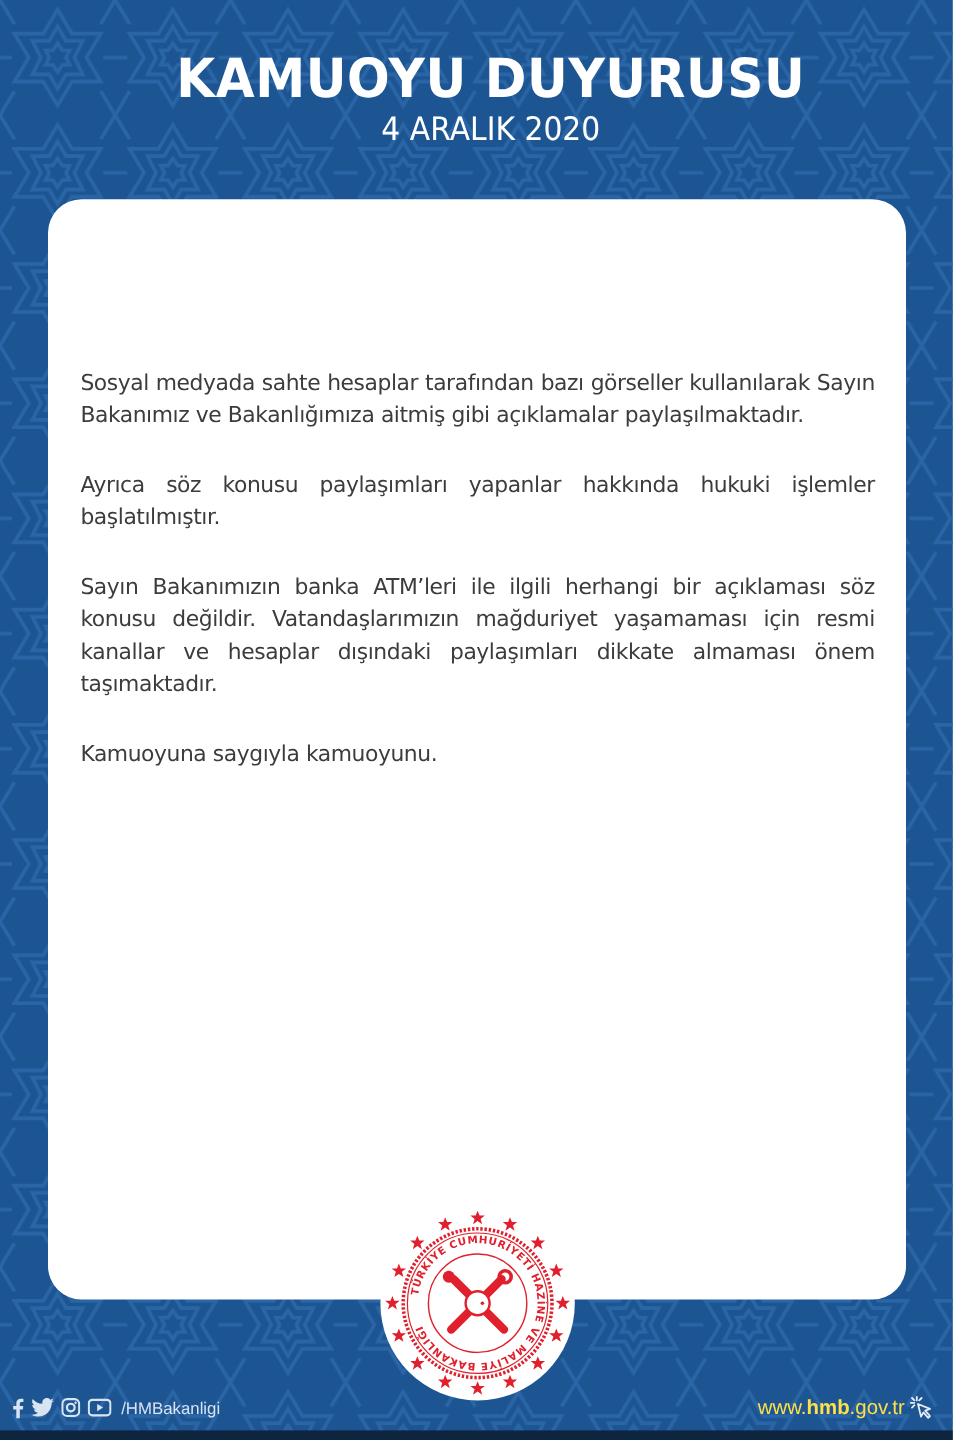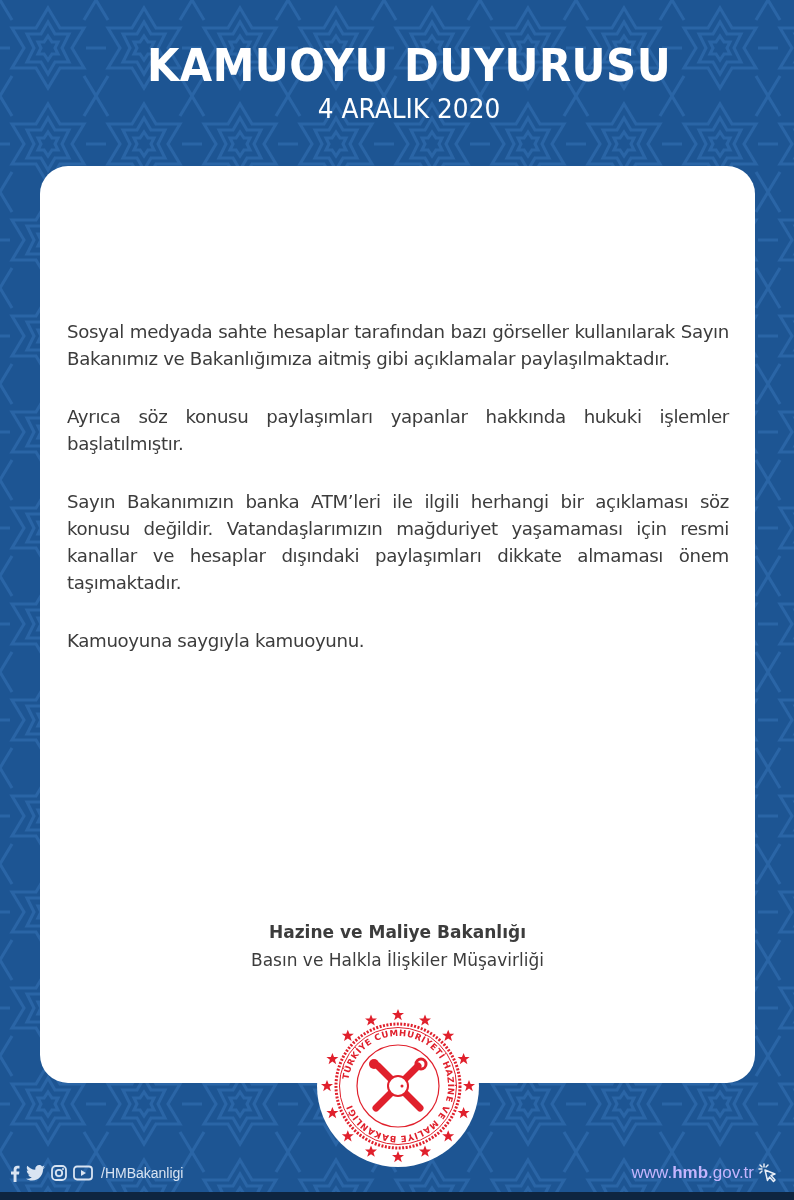--- a/index.html
+++ b/index.html
@@ -10,34 +10,34 @@
   }
   .pattern { position:absolute; inset:0; width:794px; height:1200px; }
   .header { position:absolute; top:40px; left:0; width:794px; text-align:center; color:#fff;padding-left:12px; }
   .title { font-family:"DejaVu Sans", sans-serif; font-weight:bold; font-size:45px; letter-spacing:0.5px; line-height:52px; transform:scaleX(0.93); }
   .date { font-family:"DejaVu Sans", sans-serif; font-size:27px; line-height:30px; margin-top:2px; font-weight:normal; transform:scaleX(0.92); }
   .card {
     position:absolute; left:40px; top:166px; width:715px; height:917px;
     background:#ffffff; border-radius:28px;
   }
   .body-text {
-    position:absolute; left:27px; top:152px; width:662px;
+    position:absolute; left:27px; top:140px; width:662px;
     color:#3c3c3c; font-family:"DejaVu Sans", sans-serif; font-size:18.2px; line-height:27px;
     letter-spacing:-0.35px;
   }
   .body-text p { margin:0 0 31px 0; text-align:justify; }
   .body-text p.last { text-align:left; }
   .signature { position:absolute; left:0; width:715px; top:752px; text-align:center; color:#3c3c3c; font-family:"DejaVu Sans", sans-serif; }
   .sig-org { font-weight:bold; font-size:17px; line-height:28px; }
   .sig-dept { font-size:17px; line-height:28px; }
   .seal { position:absolute; left:316px; top:1004px; width:164px; height:164px; }
   .footer-left { position:absolute; left:10px; top:1165px; display:flex; align-items:flex-start; gap:6px; color:#d9e4f2; }
   .footer-left .ic { display:inline-flex; align-items:center; justify-content:center; }
   .handle { font-size:14px; color:#d9e4f2; margin-left:2px; }
-  .footer-right { position:absolute; right:14px; top:1163px; color:#c4b5fd; font-size:17px; display:flex; align-items:center; gap:4px; }
+  .footer-right { position:absolute; right:14px; top:1163px; color:#fde047; font-size:17px; display:flex; align-items:center; gap:4px; }
   .footer-right b { font-weight:bold; }
   .bottom-bar { position:absolute; left:0; top:1192px; width:794px; height:8px; background:#0e2540; }
 </style>
 </head>
 <body>
 
 <svg class="pattern" viewBox="0 0 794 1200" xmlns="http://www.w3.org/2000/svg">
   <defs>
     <pattern id="stars" x="0" y="0" width="96" height="96" patternUnits="userSpaceOnUse">
       <g fill="none" stroke="#2a65a6" stroke-width="3">
@@ -56,24 +56,20 @@
   <div class="title">KAMUOYU DUYURUSU</div>
   <div class="date">4 ARALIK 2020</div>
 </div>
 
 <div class="card">
   <div class="body-text">
     <p>Sosyal medyada sahte hesaplar tarafından bazı görseller kullanılarak Sayın Bakanımız ve Bakanlığımıza aitmiş gibi açıklamalar paylaşılmaktadır.</p>
     <p>Ayrıca söz konusu paylaşımları yapanlar hakkında hukuki işlemler başlatılmıştır.</p>
     <p>Sayın Bakanımızın banka ATM’leri ile ilgili herhangi bir açıklaması söz konusu değildir. Vatandaşlarımızın mağduriyet yaşamaması için resmi kanallar ve hesaplar dışındaki paylaşımları dikkate almaması önem taşımaktadır.</p>
     <p class="last">Kamuoyuna saygıyla kamuoyunu.</p>
-  </div>
-  <div class="signature">
-    <div class="sig-org">Hazine ve Maliye Bakanlığı</div>
-    <div class="sig-dept">Basın ve Halkla İlişkiler Müşavirliği</div>
   </div>
 </div>
 
 <svg class="seal" viewBox="0 0 164 164" xmlns="http://www.w3.org/2000/svg">
   <defs>
     <path id="sealTextPath" d="M82,82 m-50,0 a50,50 0 1,1 100,0 a50,50 0 1,1 -100,0"></path>
     <polygon id="st" points="0,-6 1.6,-2 6,-2 2.5,0.8 3.8,5.2 0,2.6 -3.8,5.2 -2.5,0.8 -6,-2 -1.6,-2" fill="#e0202c"></polygon>
   </defs>
   <circle cx="82" cy="82" r="81" fill="#ffffff"></circle>
   <g>

